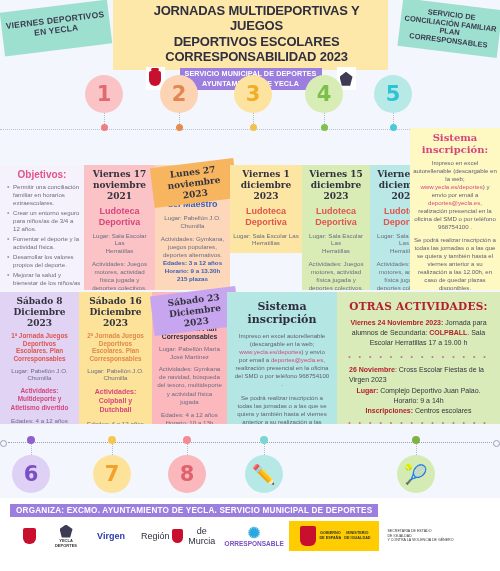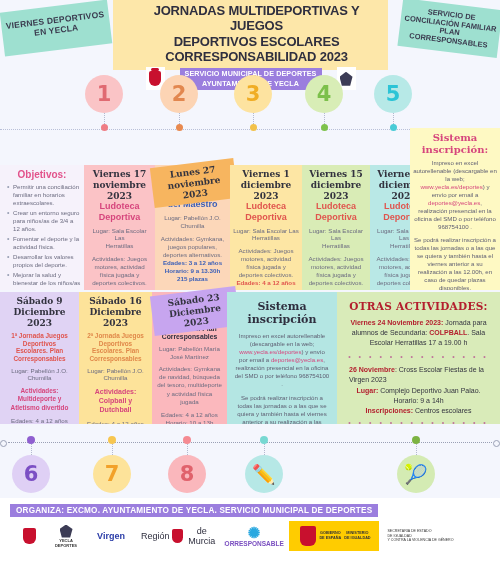--- a/index.html
+++ b/index.html
@@ -81,21 +81,21 @@
   .card {
     position: absolute; overflow: hidden; text-align: center;
     padding: 4px 3px 0 3px;
   }
   .c-date {
     font-family: "DejaVu Serif", serif; font-weight: bold;
     font-size: 9px; color: #33333f; line-height: 1.2; white-space: pre-line;
   }
   .c-title {
     font-size: 9px; font-weight: bold; line-height: 1.18;
-    white-space: pre-line;
+    margin-top: 5px; white-space: pre-line;
   }
   .c-place {
     font-size: 6.2px; color: #6c6c80; line-height: 1.25; margin-top: 4px;
     white-space: pre-line;
   }
   .c-body {
     font-size: 6.2px; color: #6c6c80; line-height: 1.3; margin-top: 5px;
     white-space: pre-line;
   }
   .c-meta { font-size: 6.2px; font-weight: bold; line-height: 1.35; white-space: pre-line; }
@@ -106,21 +106,21 @@
   #obj-list li {
     font-size: 6.1px; color: #6c6c80; line-height: 1.32; margin-bottom: 2px;
     padding-left: 6px; position: relative;
   }
   #obj-list li::before {
     content: "•"; position: absolute; left: 0; top: -1px; color: #9aa0b5; font-size: 7px;
   }
 
   #card-1 { left: 84px; top: 165px; width: 71px; height: 125px; background: #fbc3c6; }
   #card-2 { left: 155px; top: 165px; width: 75px; height: 125px; background: #fcd7b9; }
-  #card-3 { left: 230px; top: 165px; width: 72px; height: 125px; background: #fde6a4; }
+  #card-3 { left: 230px; top: 165px; width: 72px; height: 88px; background: #fde6a4; }
   #card-4 { left: 302px; top: 165px; width: 68px; height: 125px; background: #d9ecb6; }
   #card-5 { left: 370px; top: 165px; width: 68px; height: 125px; background: #b9e8e6; }
   #card-6 { left: 0px;   top: 292px; width: 79px; height: 132px; background: #e0d3f4; }
   #card-7 { left: 79px;  top: 292px; width: 73px; height: 132px; background: #fde39a; }
   #card-8 { left: 152px; top: 292px; width: 75px; height: 132px; background: #fbb8bd; }
   #card-9 { left: 227px; top: 292px; width: 110px; height: 132px; background: #b4e6e3; }
   #card-10 { left: 337px; top: 292px; width: 163px; height: 132px; background: #d9ebb9; }
   #card-inscr-right { left: 410px; top: 128px; width: 90px; height: 162px; background: #fef9c3; }
 
   .banner-tag {
@@ -257,21 +257,21 @@
       <li>Permitir una conciliación familiar en horarios extraescolares.</li>
       <li>Crear un entorno seguro para niños/as de 3/4 a 12 años.</li>
       <li>Fomentar el deporte y la actividad física.</li>
       <li>Desarrollar los valores propios del deporte.</li>
       <li>Mejorar la salud y bienestar de los niños/as</li>
     </ul>
   </div>
 
   <div class="card" id="card-1">
     <div class="c-date">Viernes 17
-noviembre 2023</div>
+noviembre 2021</div>
     <div class="c-title" style="color:#d6467d;">Ludoteca
 Deportiva</div>
     <div class="c-place">Lugar: Sala Escolar Las
 Herratillas</div>
     <div class="c-body">Actividades: Juegos
 motores, actividad
 física jugada y
 deportes colectivos.</div>
 
   </div>
@@ -339,21 +339,21 @@
   </div>
 
   <div class="card" id="card-inscr-right">
     <div class="pink-head">Sistema
 inscripción:</div>
     <p class="inscr-body" style="margin-top:4px;"><span>Impreso en excel autorellenable (descargable en la web; </span><span class="inscr-link">www.yecla.es/deportes</span><span>) y envío por email a </span><span class="inscr-link">deportes@yecla.es</span><span>, realización presencial en la oficina del SMD o por teléfono 968754100 .</span></p>
     <p class="inscr-body" style="margin-top:5px;">Se podrá realizar inscripción a todas las jornadas o a las que se quiera y también hasta el viernes anterior a su realización a las 12.00h, en caso de quedar plazas disponibles.</p>
   </div>
 
   <div class="card" id="card-6">
-    <div class="c-date">Sábado 9
+    <div class="c-date">Sábado 8
 Diciembre 2023</div>
     <div class="c-title" style="color:#e0554e;font-size:6.4px;margin-top:4px;">1ª Jornada Juegos
 Deportivos
 Escolares. Plan
 Corresponsables</div>
     <div class="c-place">Lugar: Pabellón J.O.
 Chumilla</div>
     <div class="c-body" style="color:#d6467d;font-weight:bold;font-size:6.4px;">Actividades:
 Multideporte y
 Atletismo divertido</div>

